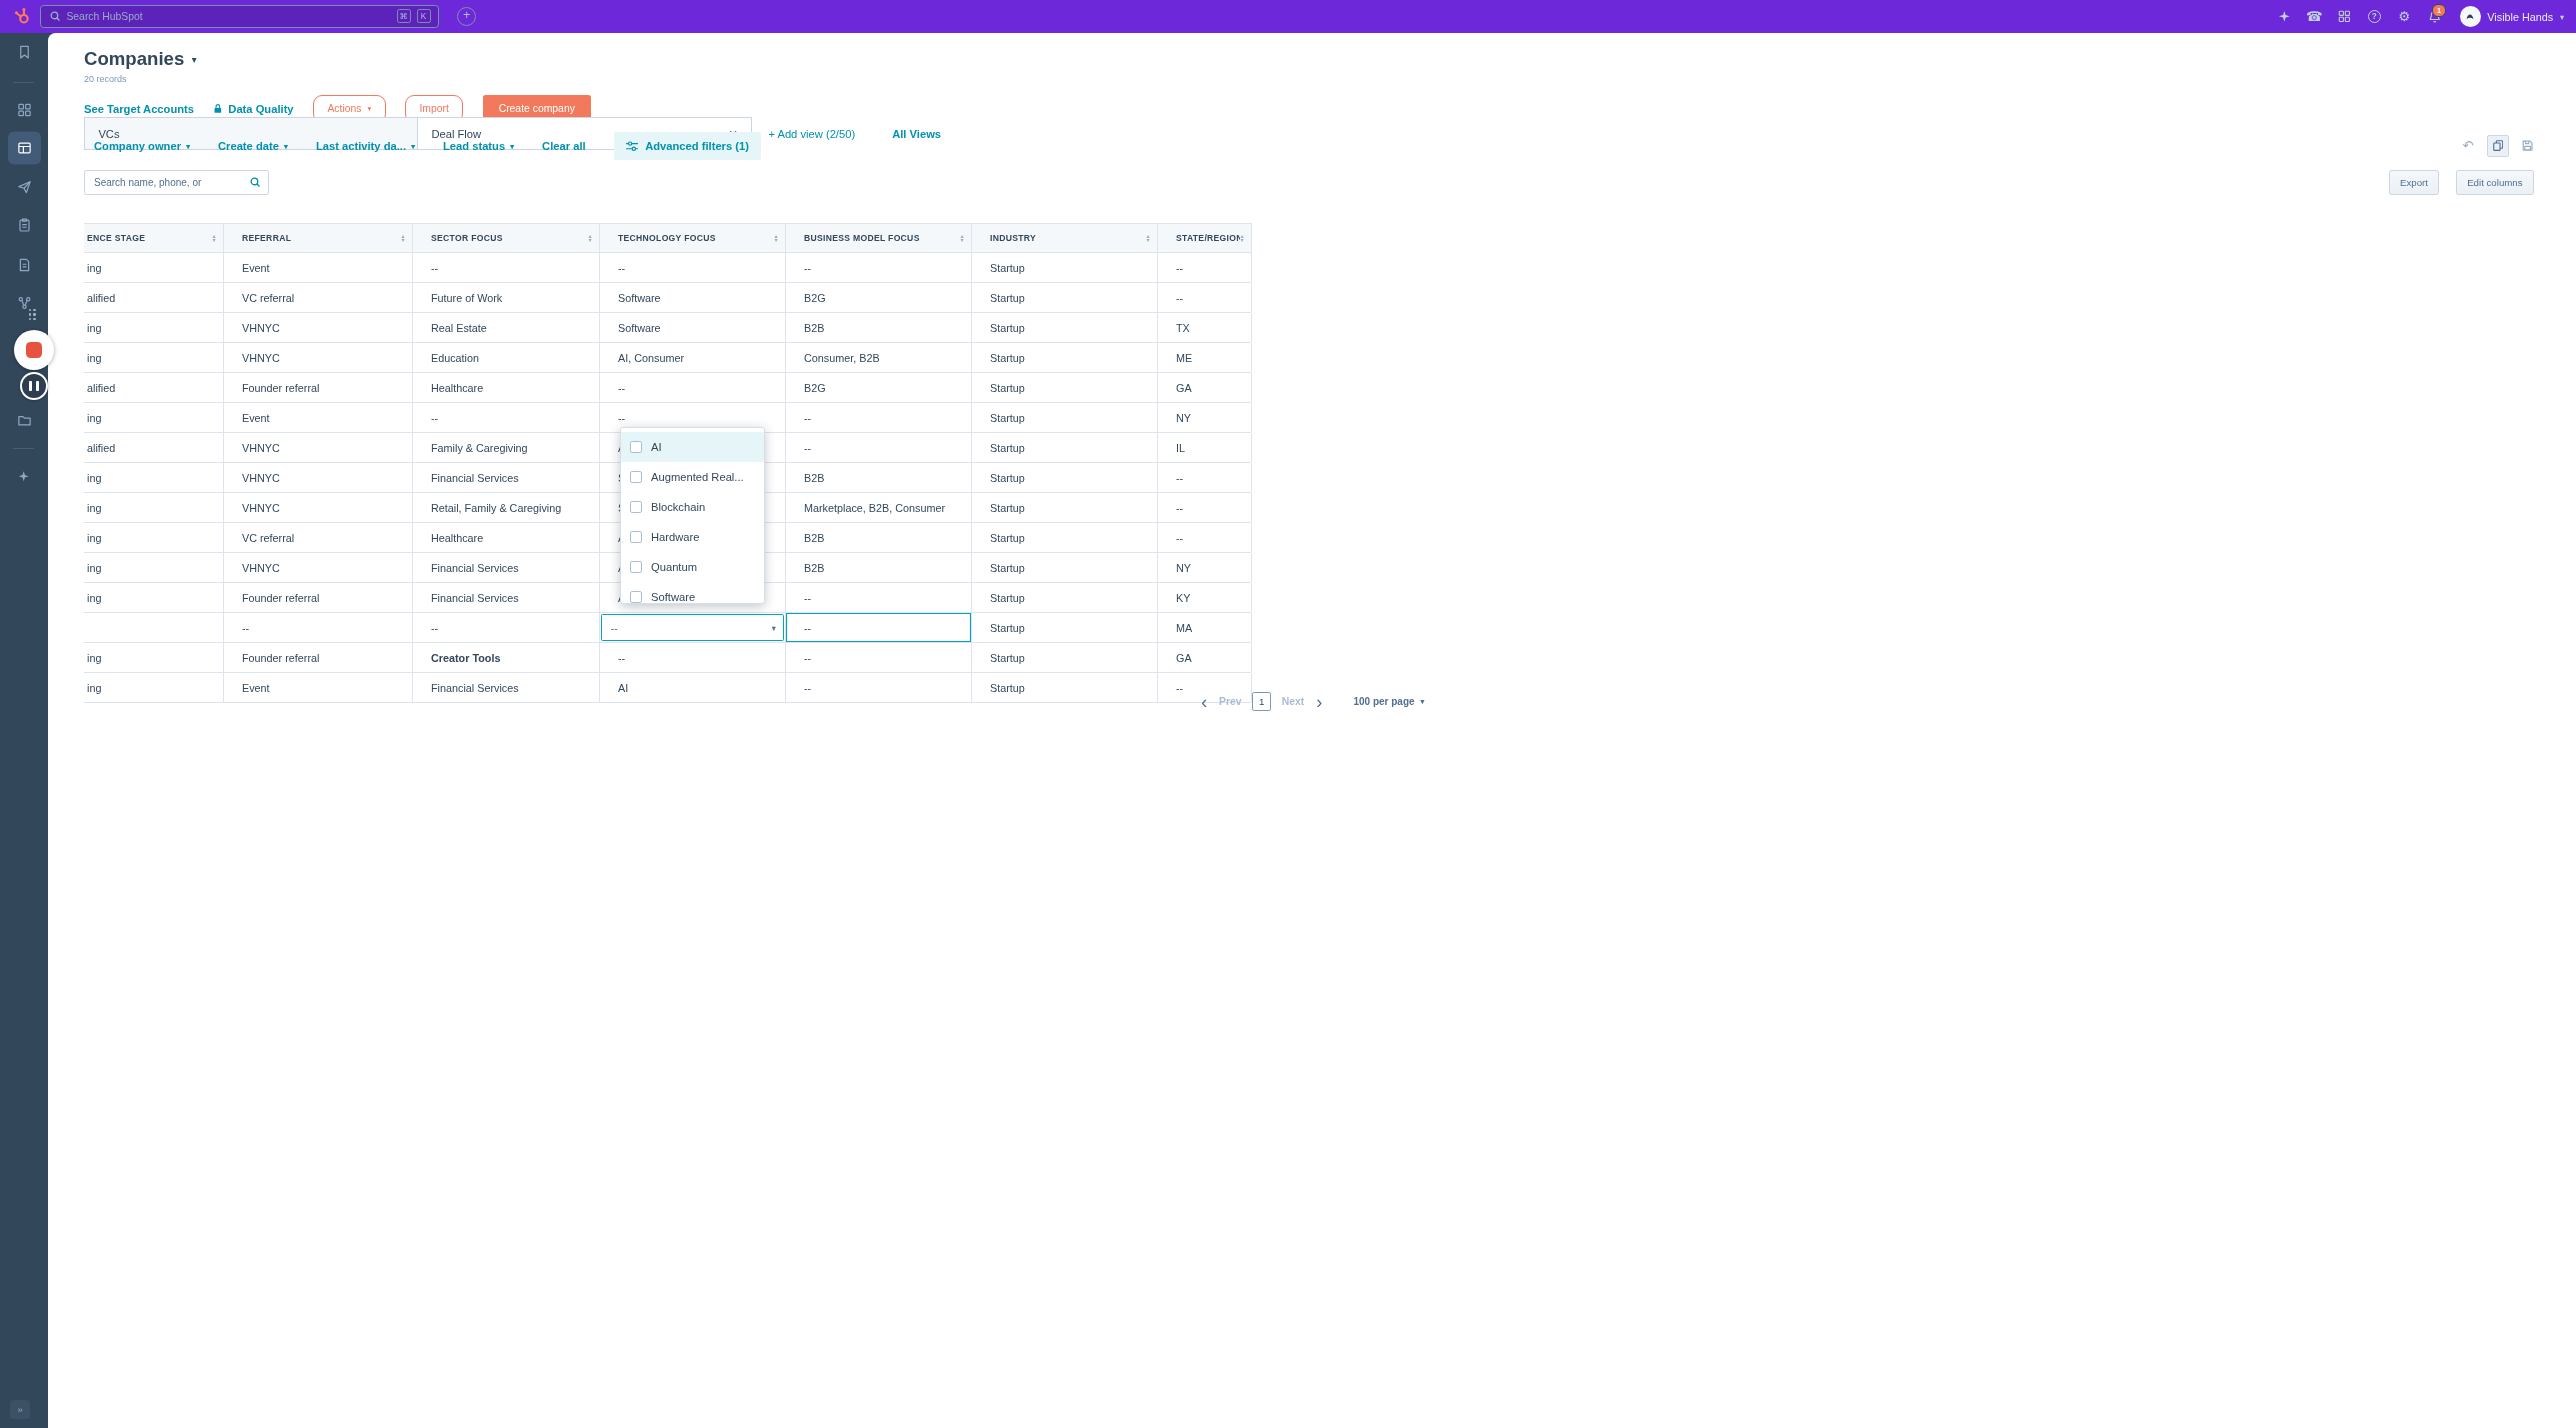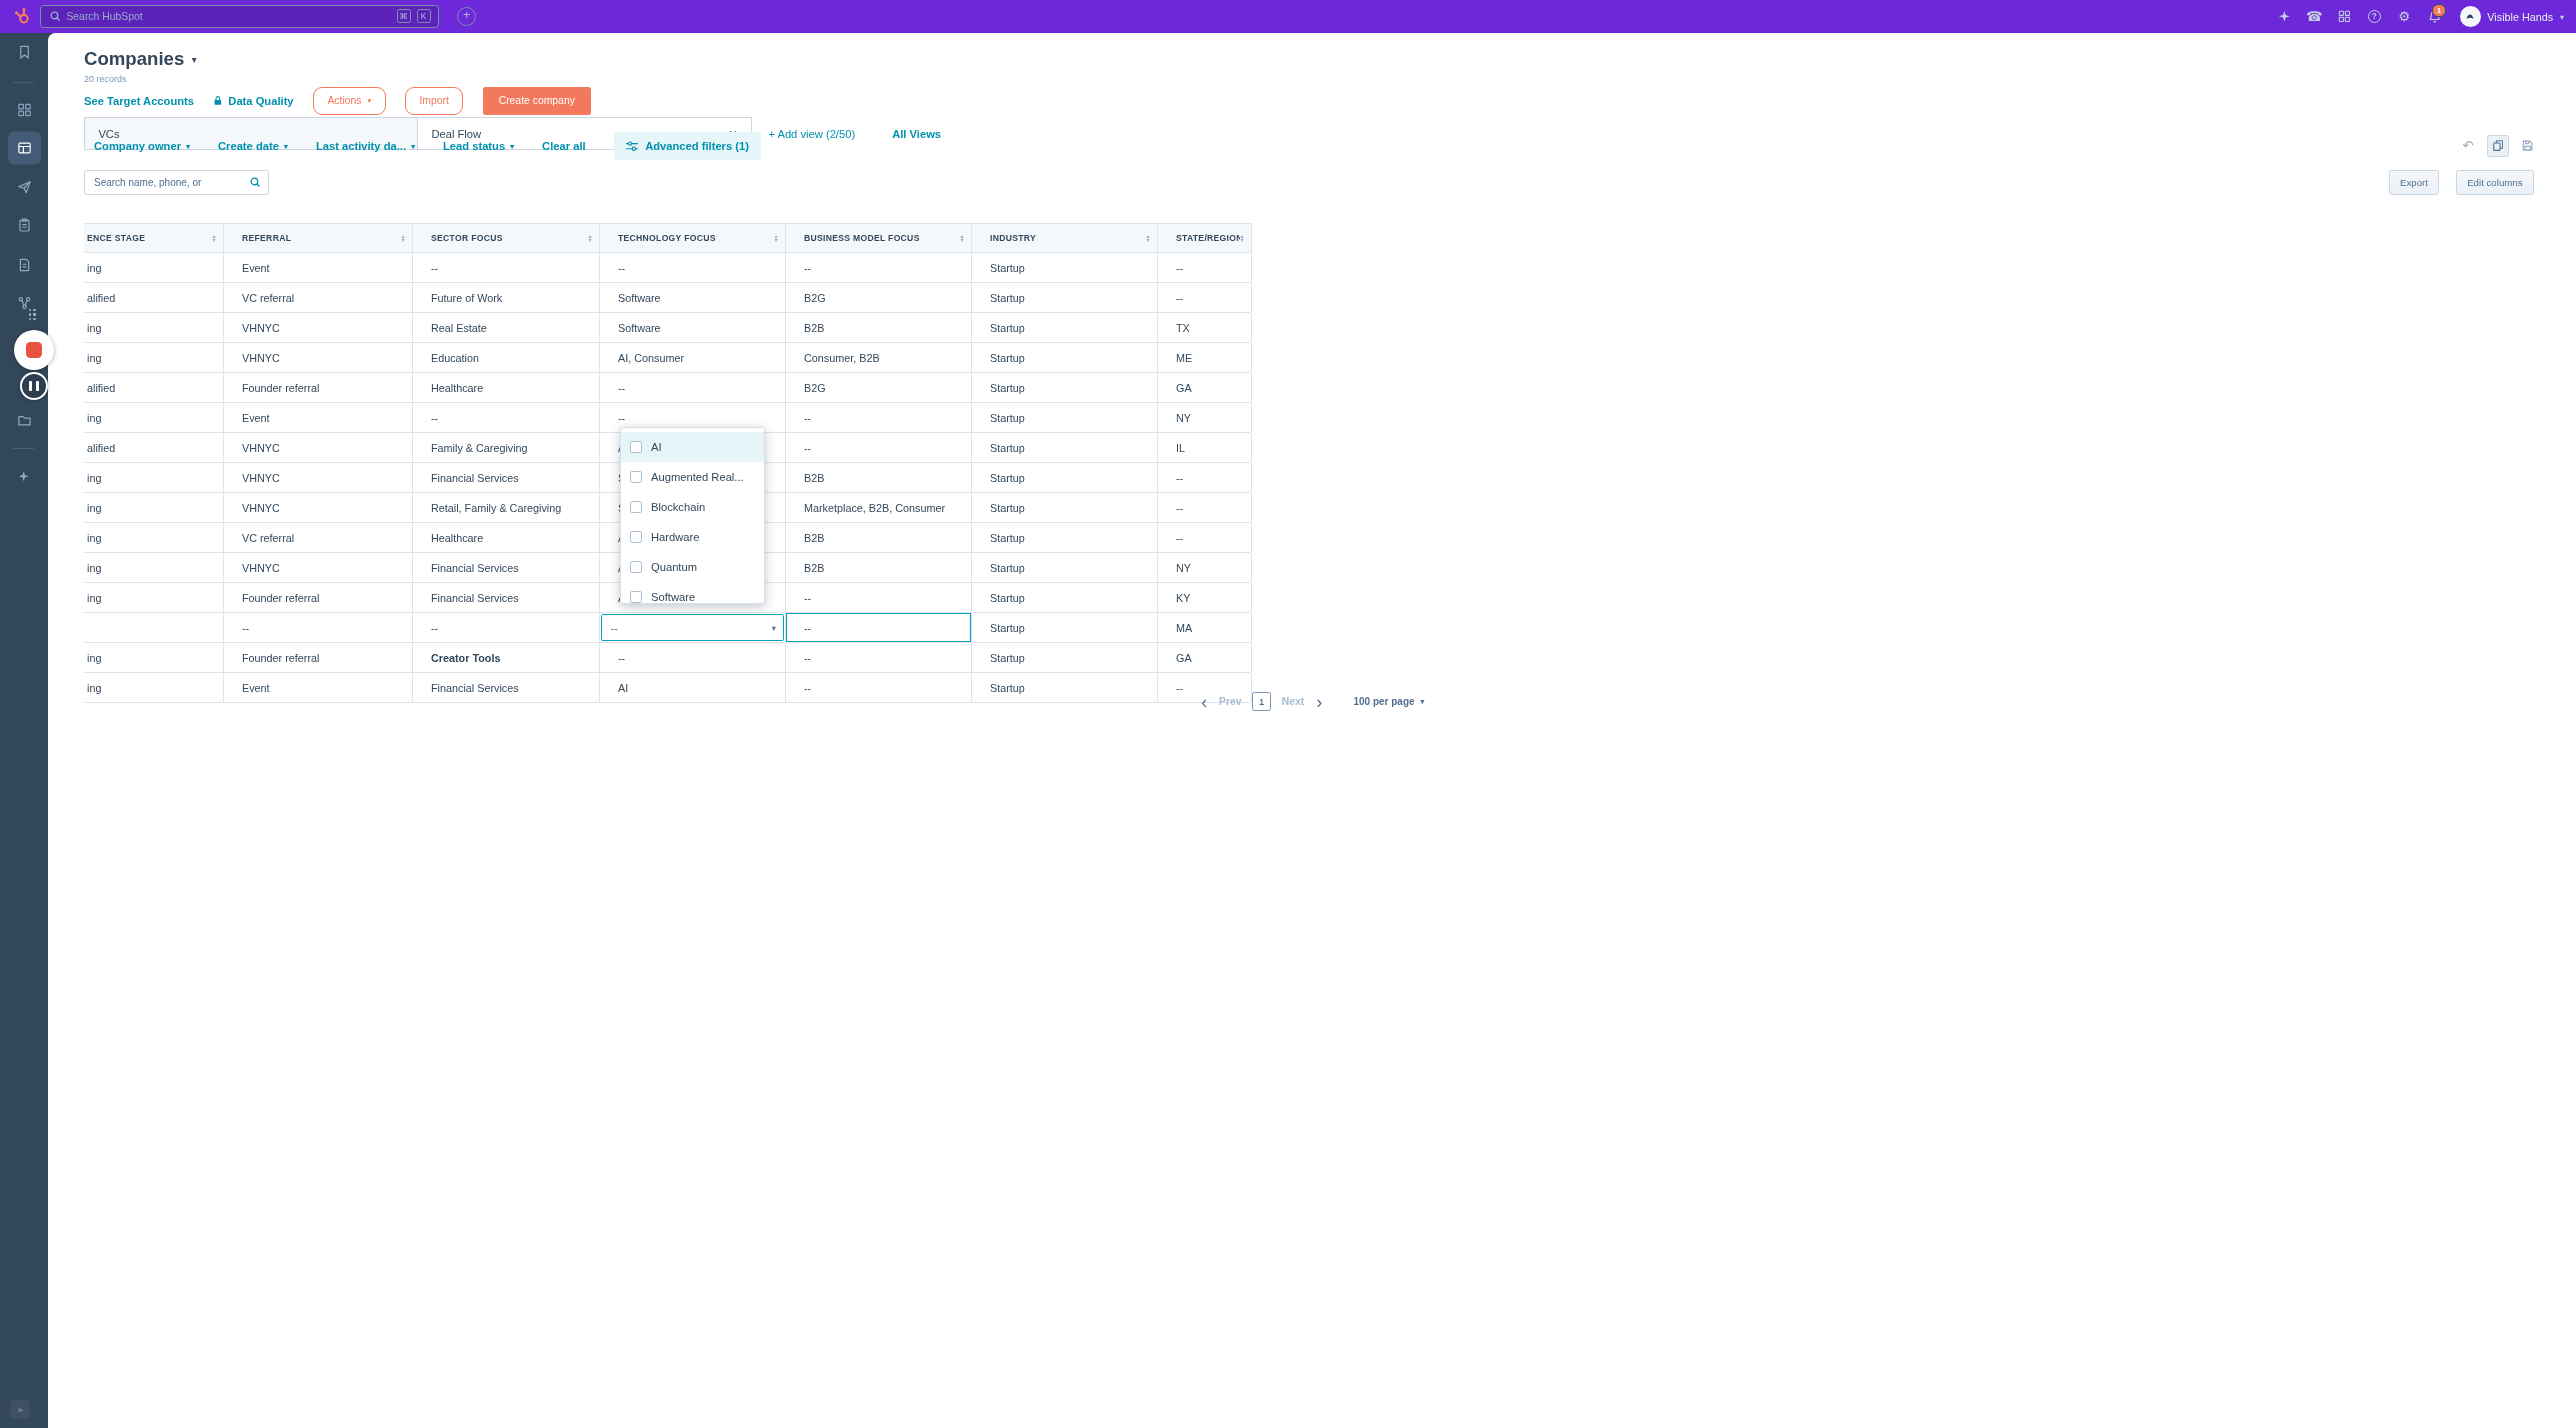--- a/index.html
+++ b/index.html
@@ -32,21 +32,21 @@
   .rec-stop i{width:16.4px;height:16.4px;border-radius:4.5px;background:#e8533f;}
   .rec-pause{position:fixed;left:20px;top:372px;width:28px;height:28px;border-radius:50%;background:#2e3e51;border:2.2px solid #fff;box-shadow:0 0.7px 3px rgba(0,0,0,.3);display:flex;align-items:center;justify-content:center;gap:3.7px;z-index:60;}
   .rec-pause i{width:3px;height:9.7px;background:#fff;border-radius:0.7px;}
   
   .main{position:fixed;top:33px;left:48px;right:0;bottom:0;background:#fff;border-top-left-radius:7.5px;overflow:hidden;}
   .page-header{position:absolute;top:15px;left:36px;right:37px;display:flex;justify-content:space-between;align-items:flex-start;flex-direction:column;}
   .title-row{display:flex;align-items:center;gap:7.5px;}
   .page-title{font-size:18.6px;font-weight:700;color:#33475b;}
   .title-caret{font-size:9.7px;color:#33475b;}
   .records{font-size:9px;color:#7c98b6;margin-top:3.7px;}
-  .hdr-right{display:flex;align-items:center;gap:19.4px;margin-top:3px;}
+  .hdr-right{display:flex;align-items:center;gap:19.4px;margin-top:11px;}
   .hs-link{color:#0091ae;font-weight:600;font-size:11.2px;background:none;border:none;display:flex;align-items:center;gap:5.2px;}
   .btn-outline{height:28px;padding:0 13.4px;border:0.7px solid #f2795c;color:#f2795c;background:#fff;border-radius:9px;font-size:10.4px;display:inline-flex;align-items:center;gap:6px;}
   .btn-primary{height:28px;padding:0 15px;background:#f2795c;border:0.7px solid #f2795c;color:#fff;border-radius:2.2px;font-size:10.4px;}
   .caret-o{font-size:7.5px;}
   
   .views-row{position:absolute;top:54px;left:36px;right:37px;display:flex;align-items:center;height:33px;margin-top:30px;}
   .tab{height:33px;border:0.7px solid #cbd6e2;display:flex;align-items:center;padding:0 13.4px;font-size:11.2px;color:#33475b;background:#f5f8fa;}
   .tab.t0{width:333px;border-right:none;}
   .tab.t1{width:335px;background:#fff;justify-content:space-between;font-weight:500;}
   .tab-close{font-size:15px;color:#506e91;background:none;border:none;line-height:1;}

